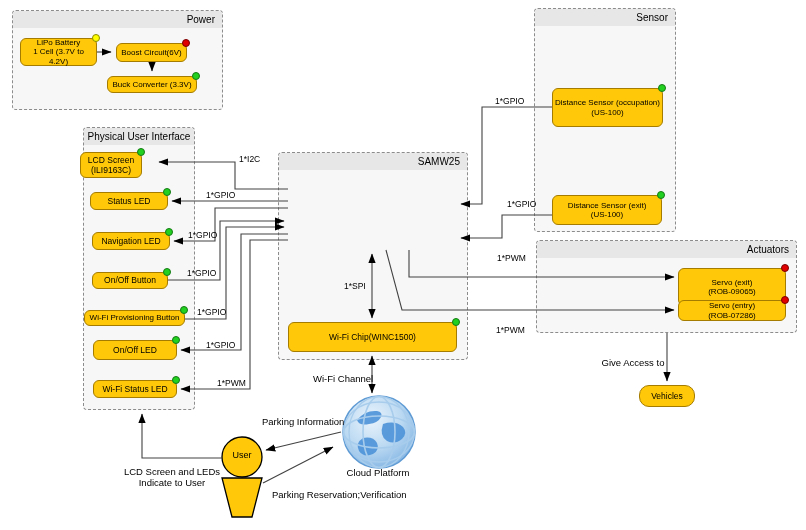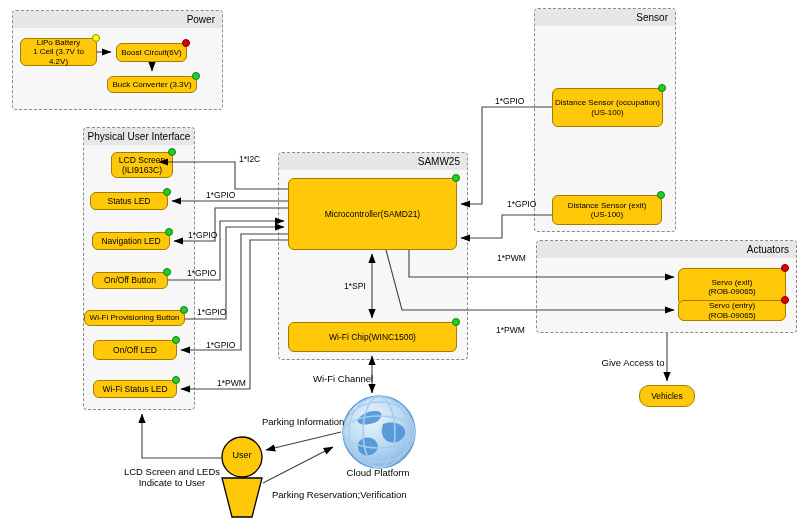--- a/index.html
+++ b/index.html
@@ -54,21 +54,21 @@
   </div>
   <div class="node" style="left:116px;top:43px;width:71px;height:19px">
     <span class="dot dot-red"></span>
     <span class="node-label" style="font-size:8px">Boost Circuit(6V)</span>
   </div>
   <div class="node" style="left:107px;top:76px;width:90px;height:17px">
     <span class="dot dot-green"></span>
     <span class="node-label" style="font-size:8px">Buck Converter (3.3V)</span>
   </div>
 
-  <div class="node" style="left:111px;top:152px;width:62px;height:26px">
+  <div class="node" style="left:80px;top:152px;width:62px;height:26px">
     <span class="dot dot-green"></span>
     <span class="node-label">LCD Screen
 (ILI9163C)</span>
   </div>
   <div class="node" style="left:90px;top:192px;width:78px;height:18px">
     <span class="dot dot-green"></span>
     <span class="node-label">Status LED</span>
   </div>
   <div class="node" style="left:92px;top:232px;width:78px;height:18px">
     <span class="dot dot-green"></span>
@@ -84,24 +84,20 @@
   </div>
   <div class="node" style="left:93px;top:340px;width:84px;height:20px">
     <span class="dot dot-green"></span>
     <span class="node-label">On/Off LED</span>
   </div>
   <div class="node" style="left:93px;top:380px;width:84px;height:18px">
     <span class="dot dot-green"></span>
     <span class="node-label">Wi-Fi Status LED</span>
   </div>
 
-  <div class="node" style="left:288px;top:178px;width:169px;height:72px">
-    <span class="dot dot-green"></span>
-    <span class="node-label">Microcontroller(SAMD21)</span>
-  </div>
   <div class="node" style="left:288px;top:322px;width:169px;height:30px">
     <span class="dot dot-green"></span>
     <span class="node-label">Wi-Fi Chip(WINC1500)</span>
   </div>
 
   <div class="node" style="left:552px;top:88px;width:111px;height:39px">
     <span class="dot dot-green"></span>
     <span class="node-label" style="font-size:8px">Distance Sensor (occupation)
 (US-100)</span>
   </div>
@@ -112,21 +108,21 @@
   </div>
 
   <div class="node" style="left:678px;top:268px;width:108px;height:38px">
     <span class="dot dot-red"></span>
     <span class="node-label" style="font-size:8px">Servo (exit)
 (ROB-09065)</span>
   </div>
   <div class="node" style="left:678px;top:300px;width:108px;height:21px">
     <span class="dot dot-red"></span>
     <span class="node-label" style="font-size:8px">Servo (entry)
-(ROB-09065)</span>
+(ROB-07286)</span>
   </div>
 
   <div class="node sharp" style="left:639px;top:385px;width:56px;height:22px">
     <span class="node-label">Vehicles</span>
   </div>
 
   <svg class="figure" style="left:218px;top:434px" width="50" height="88" viewBox="0 0 50 88">
     <circle cx="24" cy="23" r="20" fill="#FFC808" stroke="#000" stroke-width="1.3"></circle>
     <path d="M4 44 L44 44 L34 83 L14 83 Z" fill="#FFC808" stroke="#000" stroke-width="1.3"></path>
   </svg>

